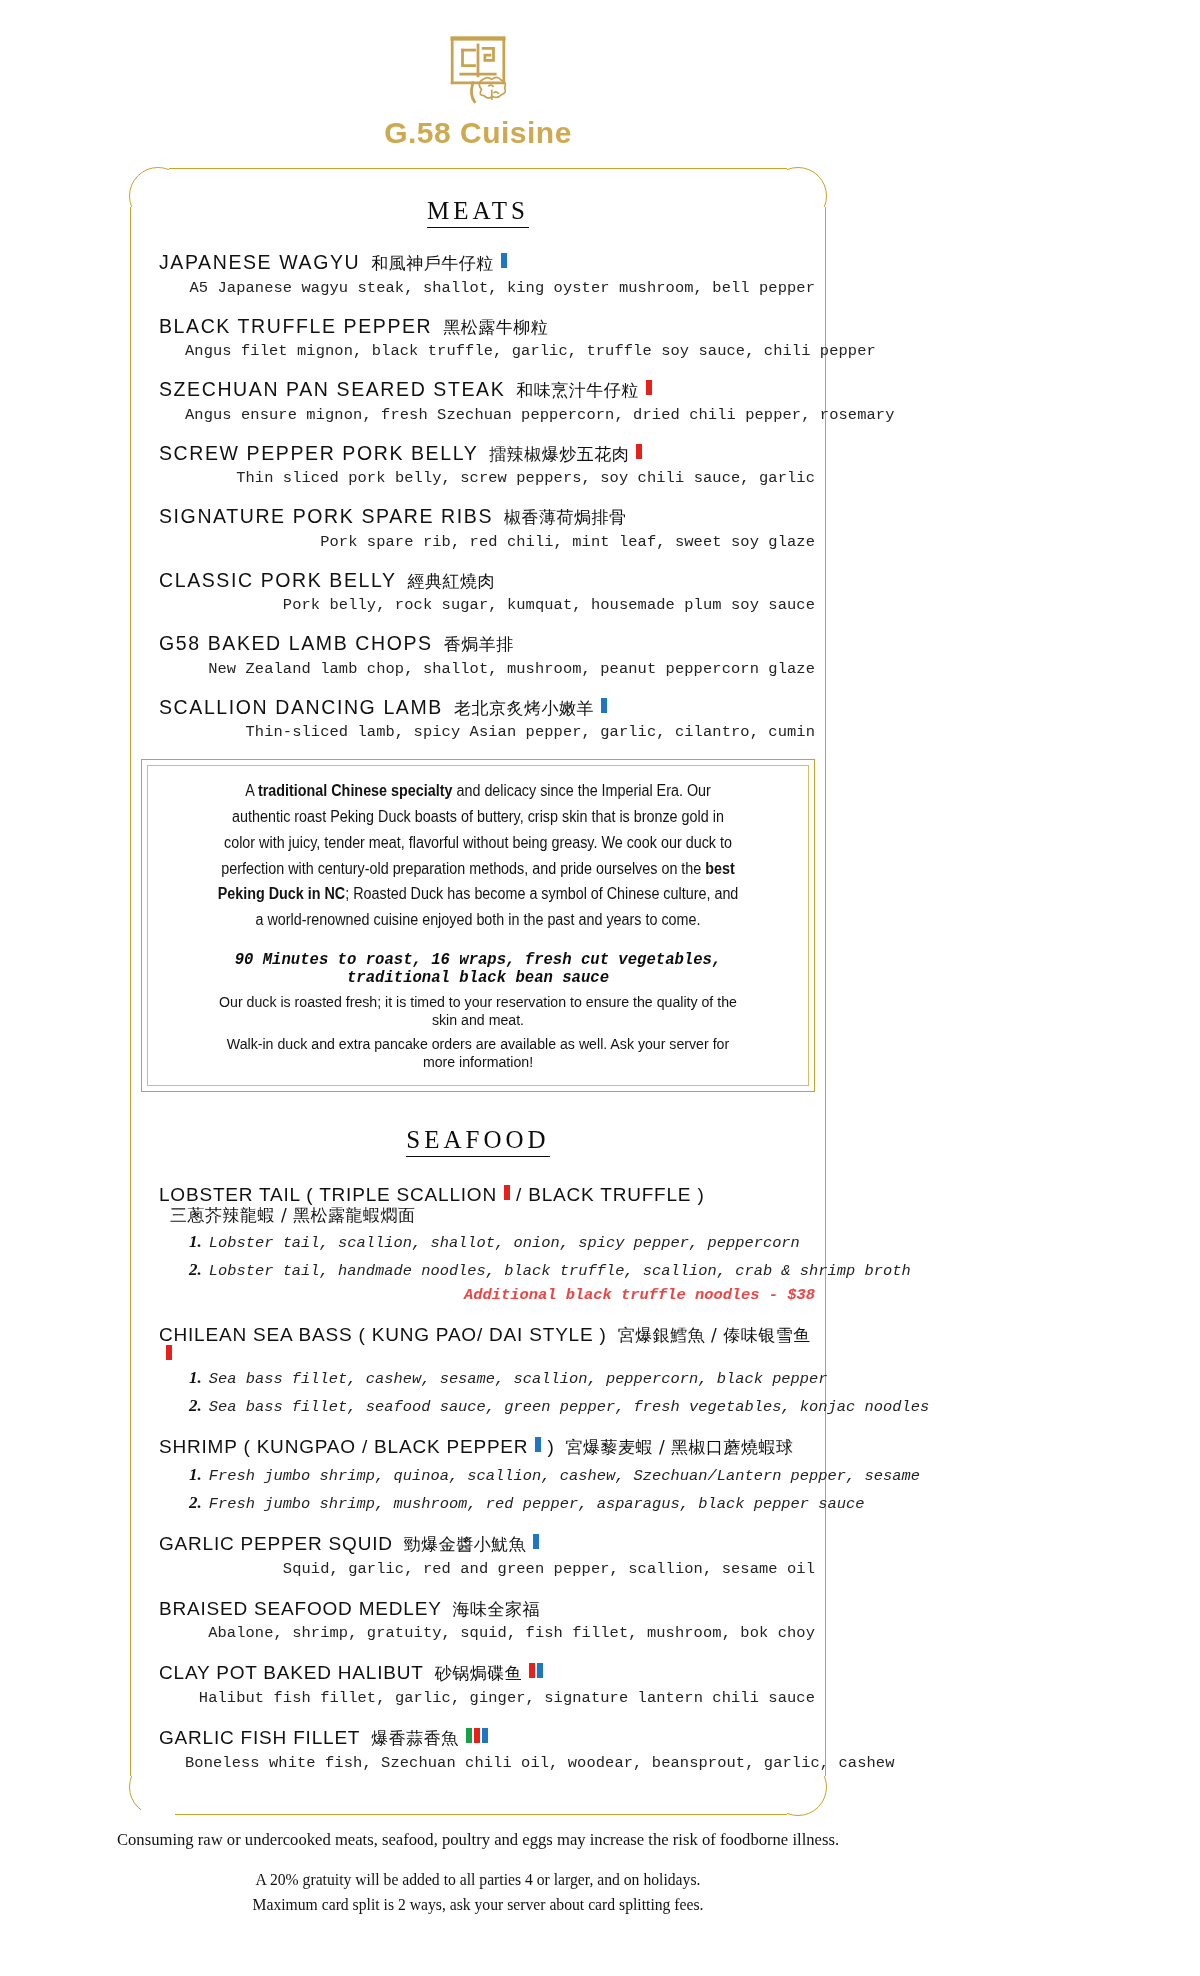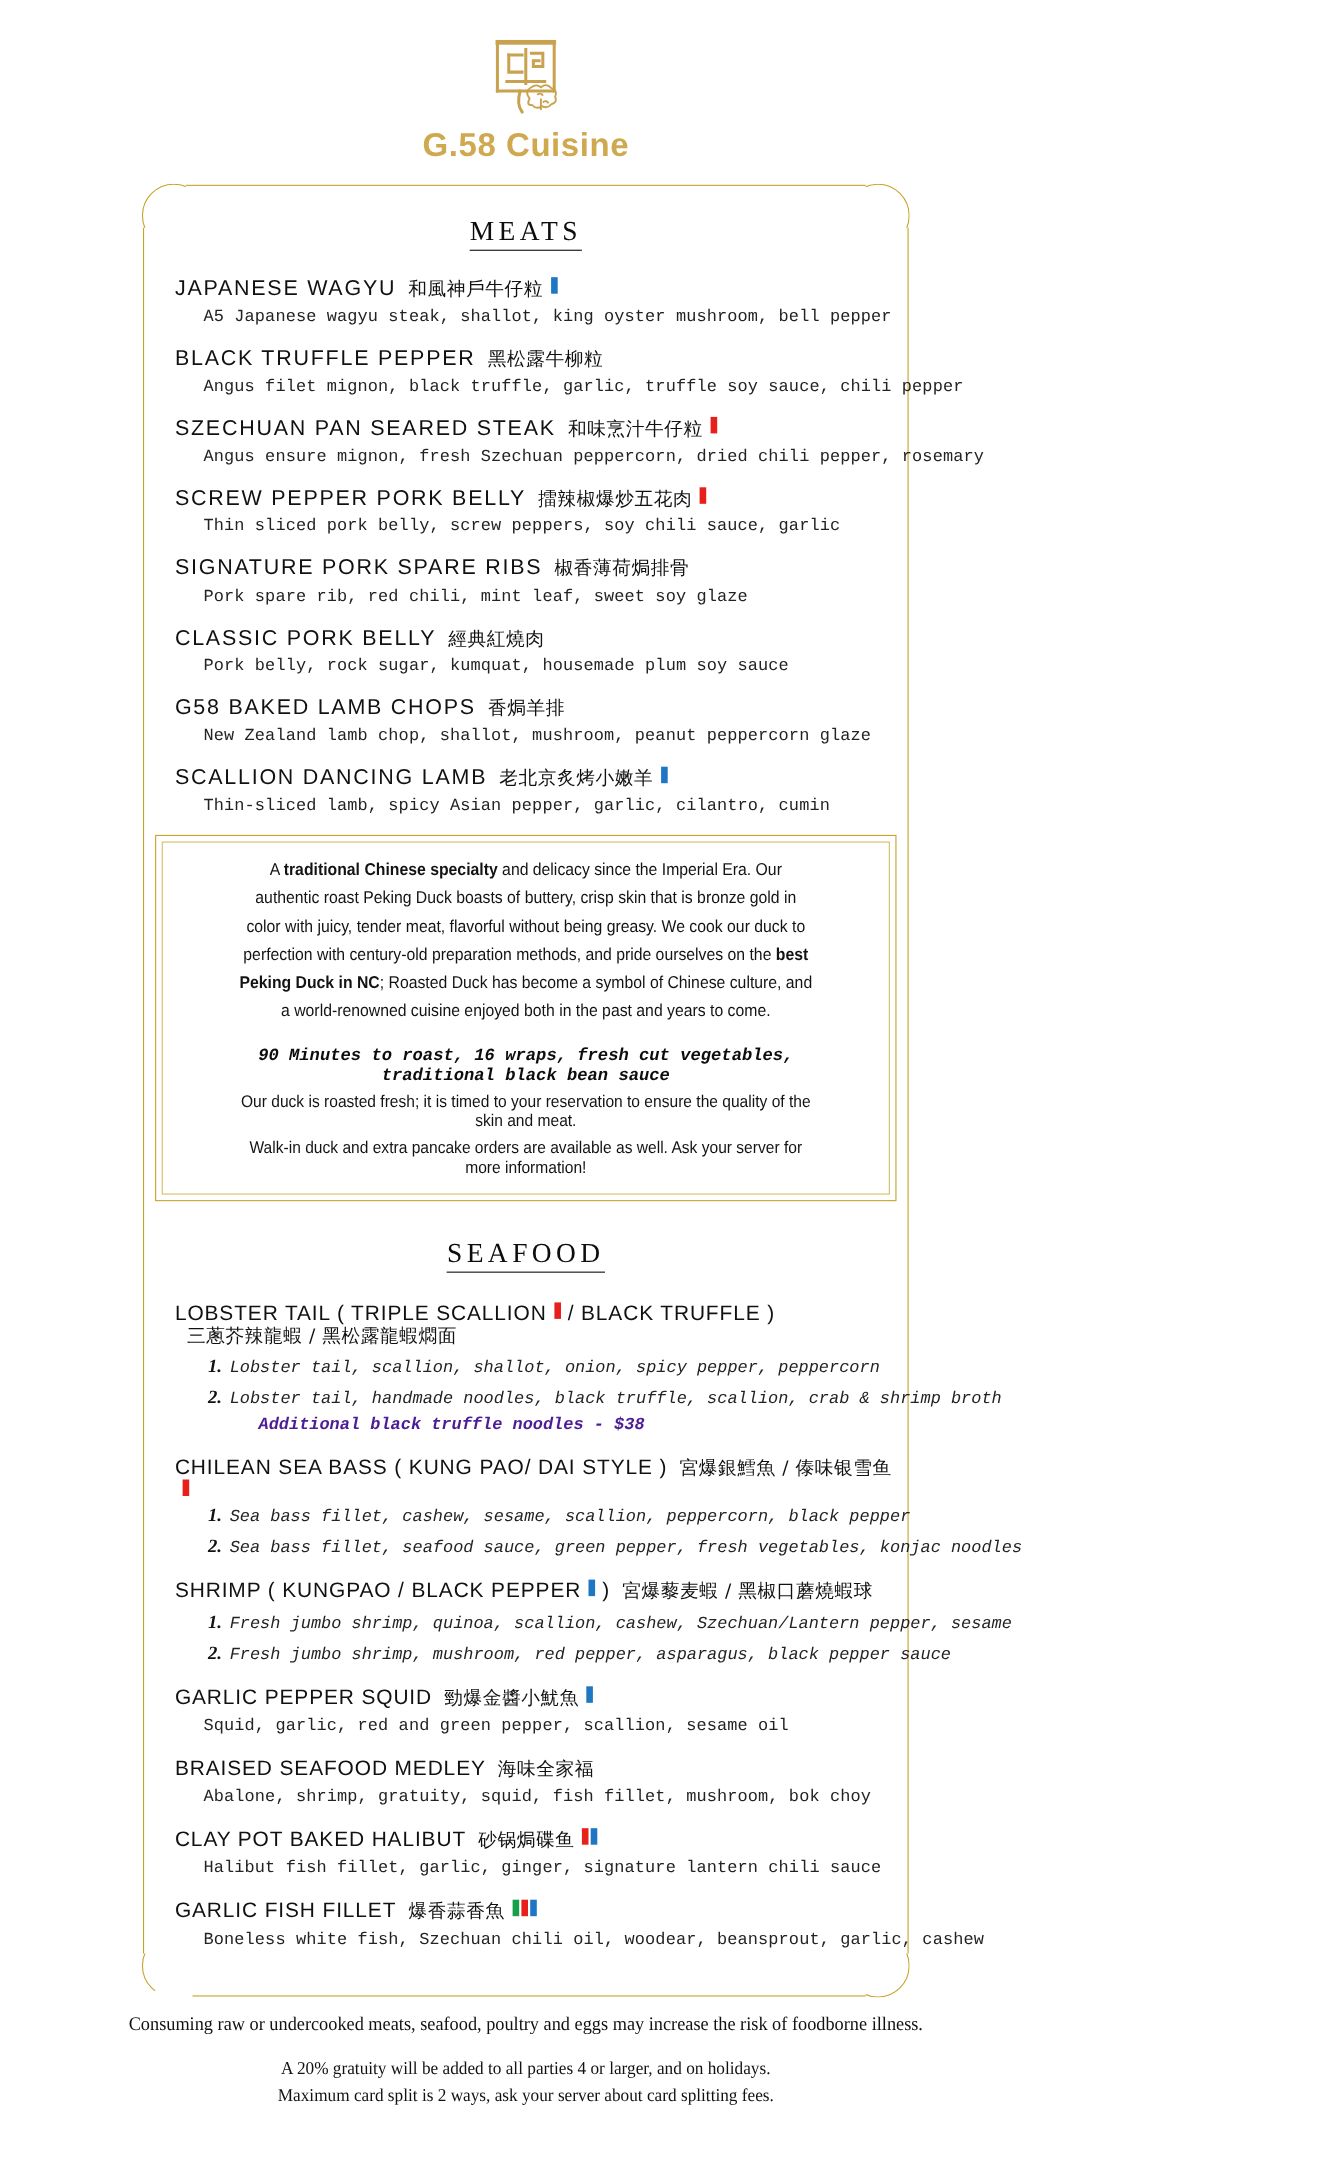--- a/index.html
+++ b/index.html
@@ -88,21 +88,21 @@
     margin: 2px 0 26px 0;
   }
   .section-title span {
     border-bottom: 1.5px solid #0d0d0d;
     padding-bottom: 3px;
   }
   .section-title.seafood { margin-top: 34px; margin-bottom: 30px; }
 
   
   .items { padding: 0 0 0 18px; }
-  .item { margin-bottom: 18px; }
+  .item { margin-bottom: 18px; text-align: right; }
   .item-head {
     display: flex;
     align-items: baseline;
     flex-wrap: wrap;
     line-height: 1.15;
   }
   .item-name {
     font-family: "Liberation Sans", sans-serif;
     font-size: 19.5px;
     letter-spacing: 1.6px;
@@ -156,21 +156,21 @@
     font-style: italic;
     font-size: 15.4px;
     color: #232323;
     white-space: nowrap;
   }
   .sub-note {
     font-family: "Liberation Mono", monospace;
     font-style: italic;
     font-weight: 700;
     font-size: 15.4px;
-    color: #4c1d95;
+    color: #ef4444;
     margin-left: 76px;
     margin-top: -2px;
     margin-bottom: 6px;
   }
   .seafood-items .item { margin-bottom: 20px; }
   .seafood-items .item-name { font-size: 19px; letter-spacing: 0.8px; }
 
   
   .duck-box {
     position: relative;

